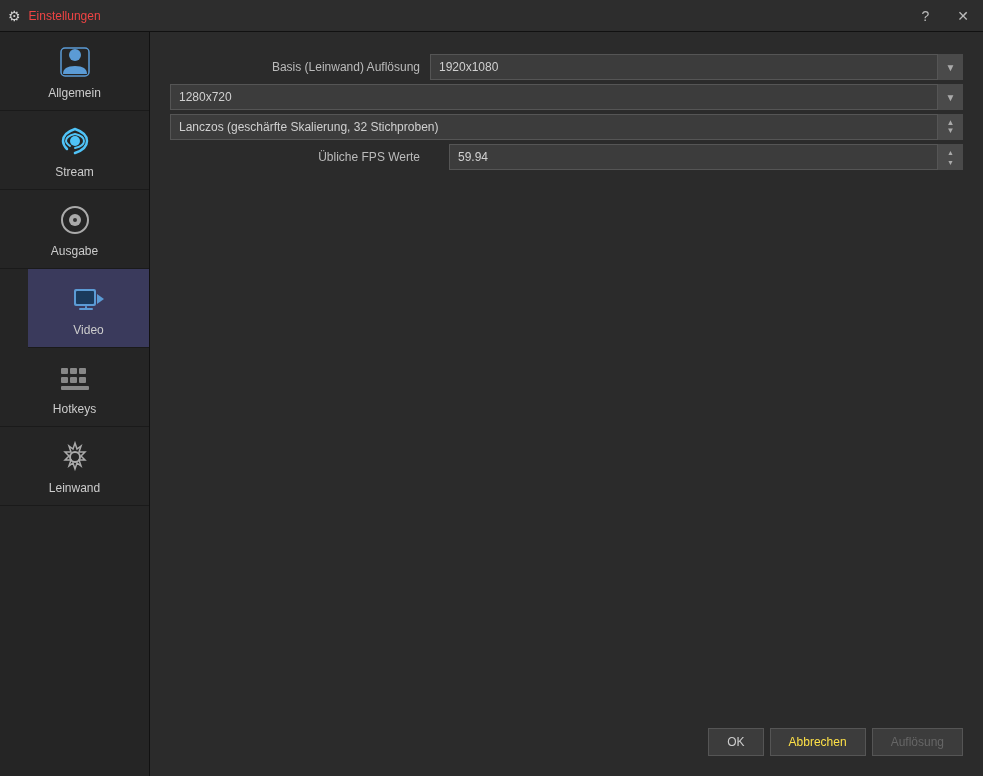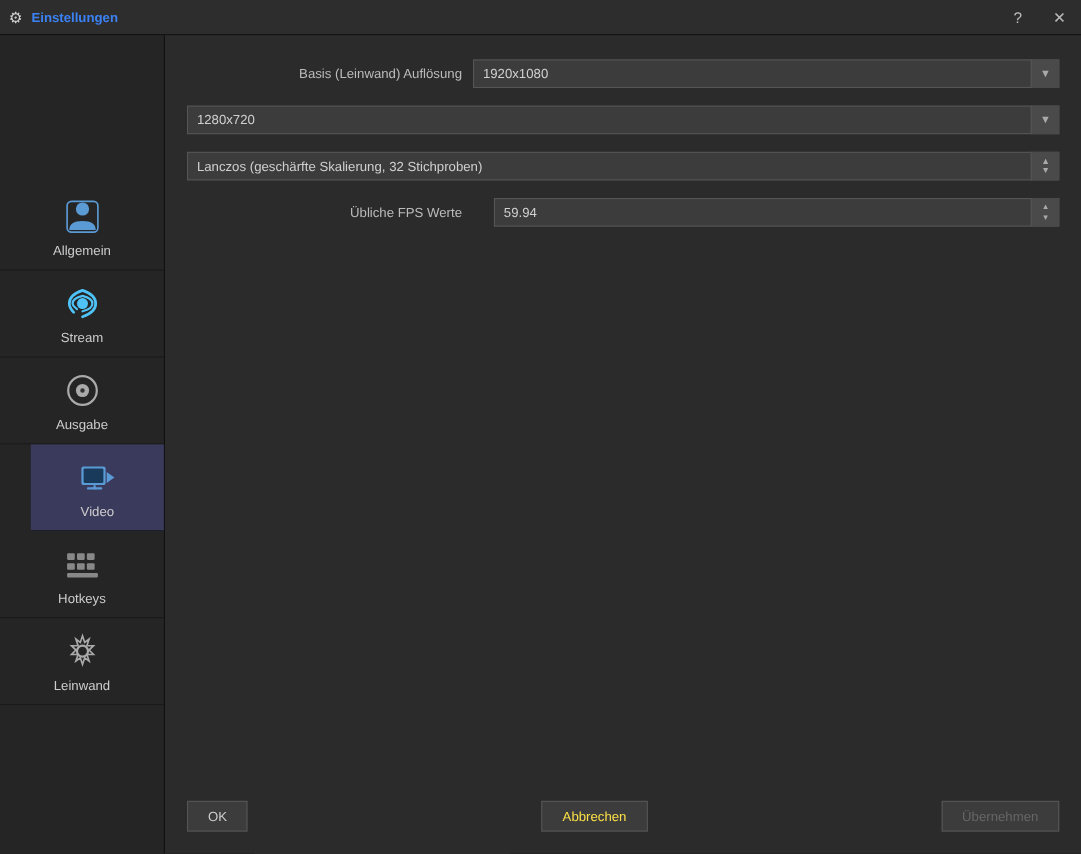--- a/index.html
+++ b/index.html
@@ -23,22 +23,21 @@
       padding: 0 8px;
       border-bottom: 1px solid #111;
     }
     .titlebar-left {
       display: flex;
       align-items: center;
       gap: 8px;
     }
     .titlebar-title {
       font-size: 12px;
-      color: #3b82f6;
-      font-weight: bold;
+      color: #ef4444;
     }
     .titlebar-controls {
       display: flex;
       align-items: center;
       gap: 16px;
     }
     .titlebar-btn {
       color: #bbb;
       font-size: 14px;
       cursor: pointer;
@@ -53,21 +52,20 @@
       height: calc(776px - 32px);
     }
 
     
     .sidebar {
       width: 150px;
       background: #252525;
       display: flex;
       flex-direction: column;
       border-right: 1px solid #111;
-      justify-content: center;
     }
     .sidebar-item {
       display: flex;
       flex-direction: column;
       align-items: center;
       justify-content: center;
       padding: 10px 4px;
       cursor: pointer;
       gap: 4px;
       min-height: 72px;
@@ -96,21 +94,21 @@
       background: #2b2b2b;
       padding: 20px;
       display: flex;
       flex-direction: column;
     }
 
     
     .settings-area {
       display: flex;
       flex-direction: column;
-      gap: 12px;
+      gap: 0;
     }
     .setting-row {
       display: flex;
       align-items: center;
       height: 30px;
     }
     .setting-label {
       text-align: right;
       width: 260px;
       padding-right: 10px;
@@ -180,21 +178,21 @@
       color: #aaa;
       line-height: 1;
       cursor: pointer;
       padding: 1px;
     }
 
     
     .footer {
       margin-top: auto;
       display: flex;
-      justify-content: space-between;
+      justify-content: flex-end;
       gap: 6px;
       padding-top: 10px;
     }
     .btn {
       padding: 6px 18px;
       font-size: 12px;
       cursor: pointer;
       border: 1px solid #555;
       background: #3c3c3c;
       color: #fde047;
@@ -355,17 +353,17 @@
             </div>
           </div>
         </div>
       </div>
 
     </div>
 
     <div class="footer">
       <button class="btn btn-primary">OK</button>
       <button class="btn">Abbrechen</button>
-      <button class="btn" disabled="">Übernehmen</button>
+      <button class="btn" disabled="">Auflösung</button>
     </div>
   </div>
 
 </div>
 
 </body></html>

